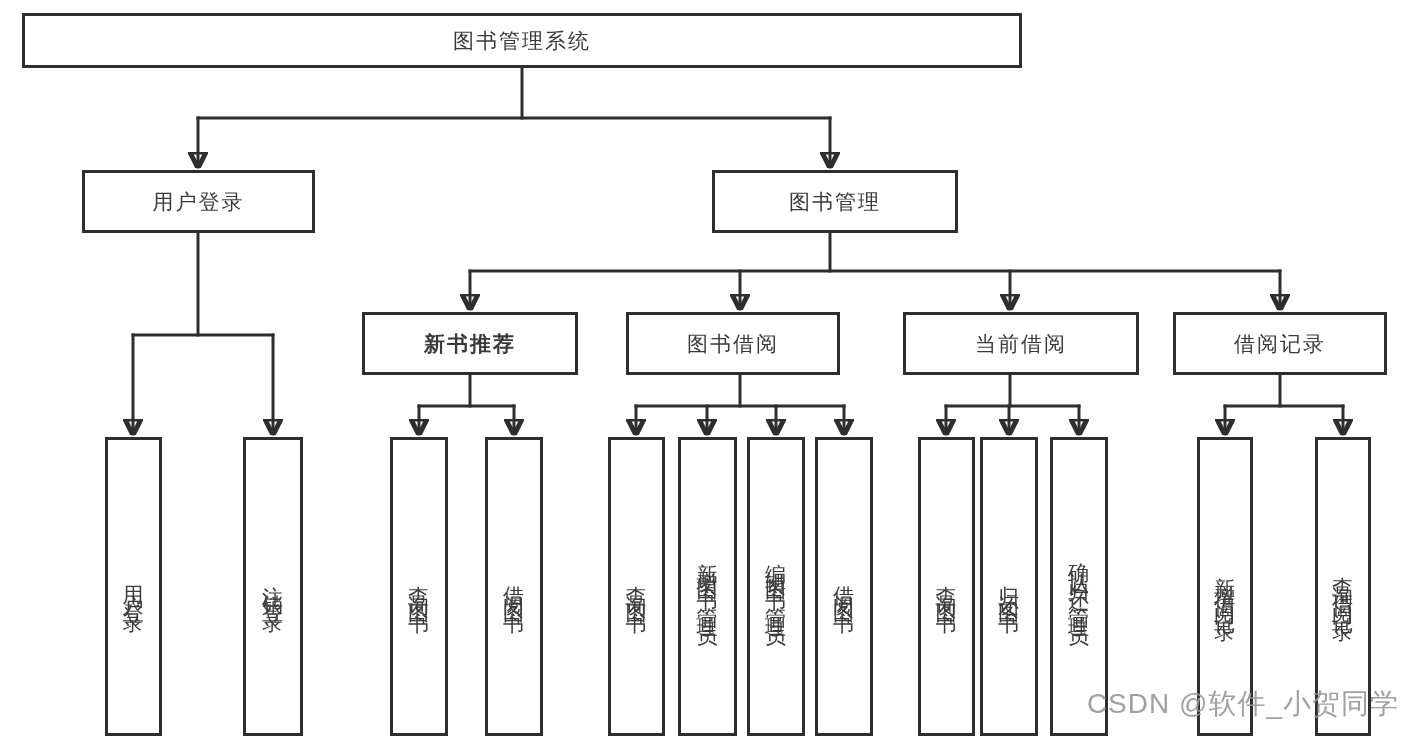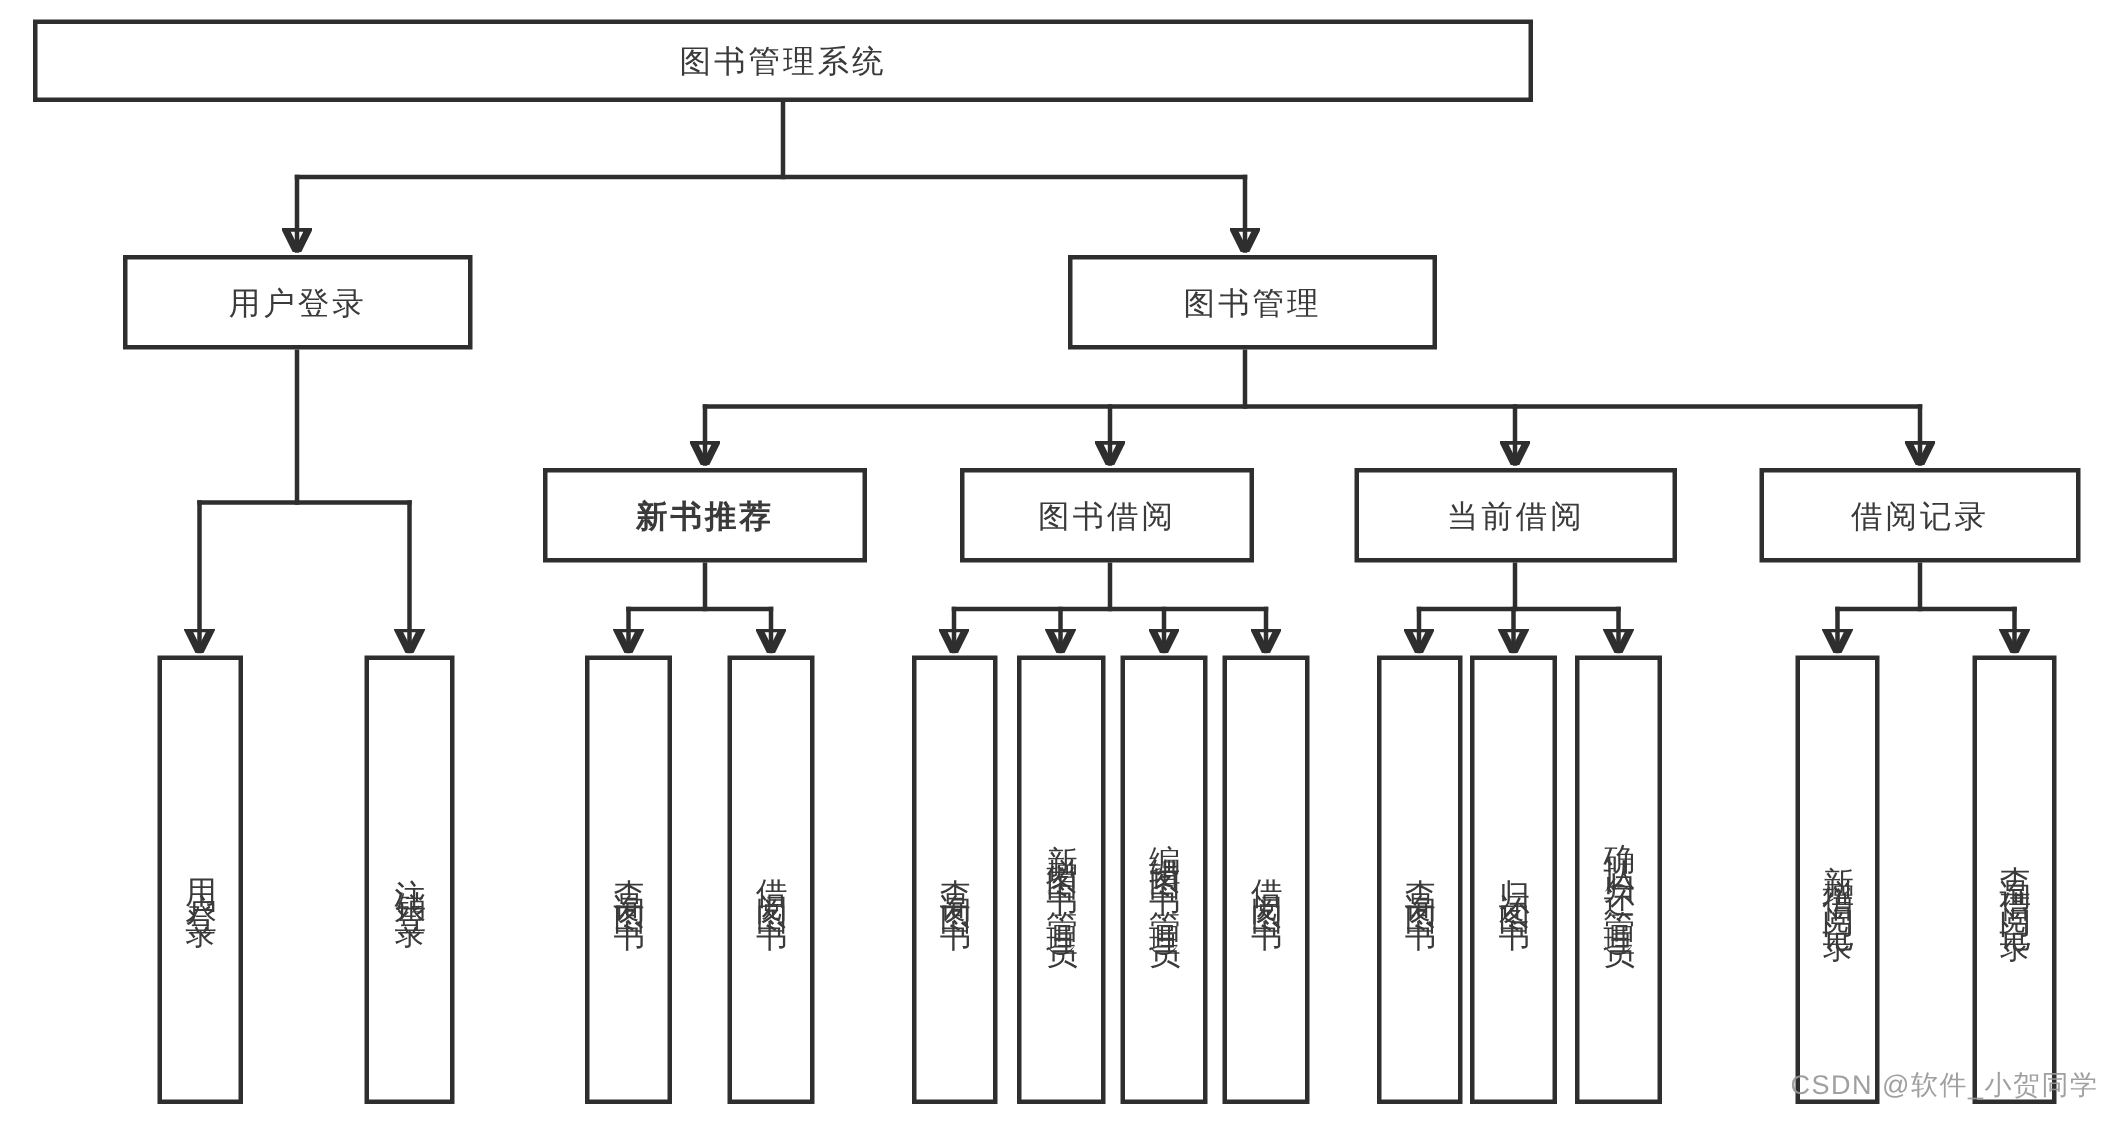--- a/index.html
+++ b/index.html
@@ -12,22 +12,22 @@
   .box{
     position:absolute;box-sizing:border-box;border:3px solid #2e2e2e;background:#fff;
     display:flex;align-items:center;justify-content:center;z-index:2;
   }
   .box .lbl{font-size:21px;letter-spacing:2px;white-space:nowrap;}
   .box.v .lbl{
     writing-mode:vertical-rl;text-orientation:mixed;
     font-size:21px;letter-spacing:9px;line-height:1;white-space:normal;
   }
   #watermark{
-    position:absolute;right:6px;bottom:12px;z-index:5;
-    font-size:18px;color:rgba(152,152,152,0.92);letter-spacing:1px;white-space:nowrap;
+    position:absolute;right:6px;bottom:24px;z-index:5;
+    font-size:28px;color:rgba(152,152,152,0.92);letter-spacing:1px;white-space:nowrap;
   }
 </style>
 </head>
 <body>
 
 <div id="stage">
 
   <svg id="wires" width="1405" height="747">
     <defs>
       <marker id="ah" viewBox="0 0 10 10" refX="9.2" refY="5" markerWidth="5.4" markerHeight="6.8" orient="auto">
@@ -97,24 +97,24 @@
   <div class="box" style="left:82px;top:170px;width:233px;height:63px;">
     <span class="lbl">用户登录</span>
   </div>
   <div class="box" style="left:712px;top:170px;width:246px;height:63px;">
     <span class="lbl">图书管理</span>
   </div>
 
   <div class="box" style="left:362px;top:312px;width:216px;height:63px;font-weight:bold;">
     <span class="lbl">新书推荐</span>
   </div>
-  <div class="box" style="left:640px;top:312px;width:196px;height:63px;">
+  <div class="box" style="left:626px;top:312px;width:214px;height:63px;">
     <span class="lbl">图书借阅</span>
   </div>
-  <div class="box" style="left:903px;top:312px;width:215px;height:63px;">
+  <div class="box" style="left:903px;top:312px;width:236px;height:63px;">
     <span class="lbl">当前借阅</span>
   </div>
   <div class="box" style="left:1173px;top:312px;width:214px;height:63px;">
     <span class="lbl">借阅记录</span>
   </div>
 
   <div class="box v" style="left:105px;top:437px;width:57px;height:299px;">
     <span class="lbl">用户登录</span>
   </div>
   <div class="box v" style="left:243px;top:437px;width:60px;height:299px;">

